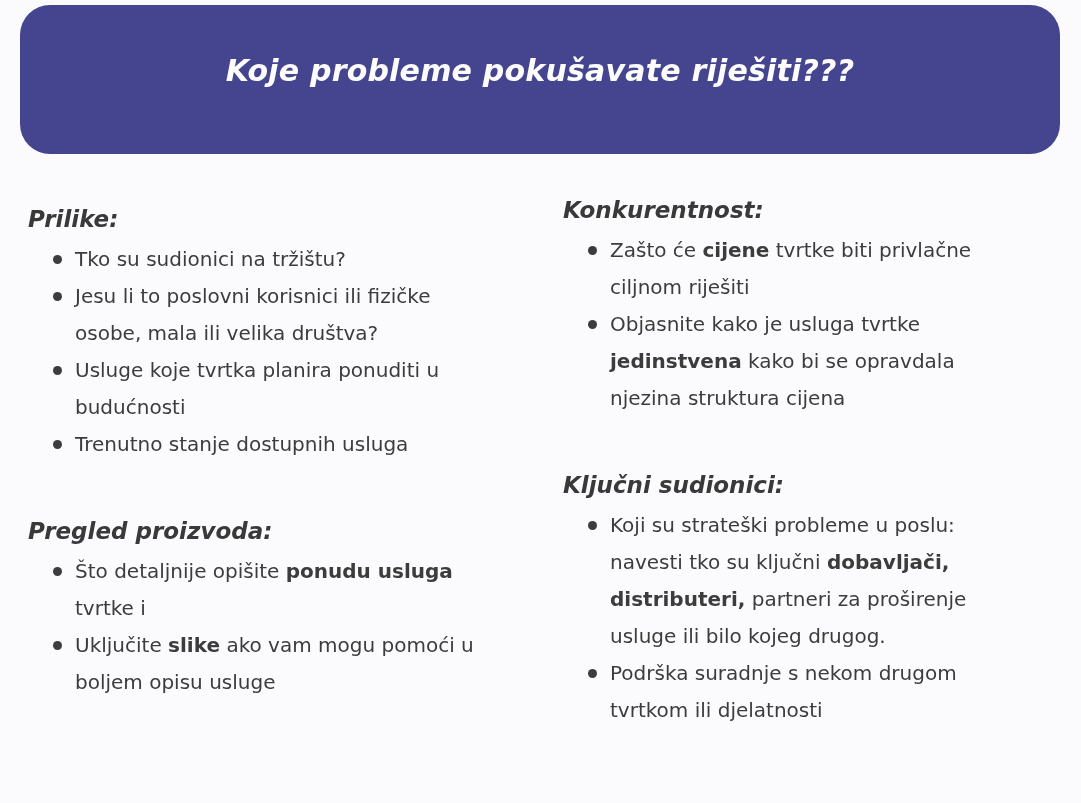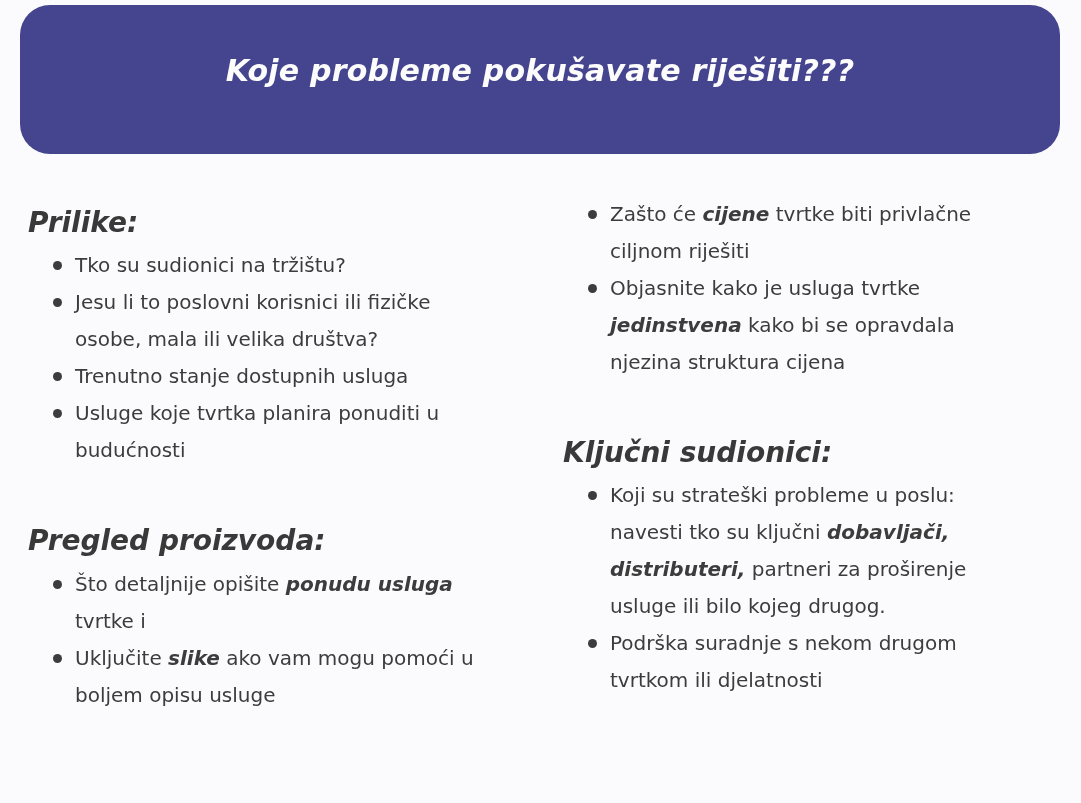--- a/index.html
+++ b/index.html
@@ -54,21 +54,21 @@
   }
   .col-right {
     width: 462px;
     margin-left: 88px;
   }
   .section + .section {
     margin-top: 54px;
   }
   .heading {
     margin: 0 0 6px 0;
-    font-size: 28px;
+    font-size: 23px;
     font-weight: bold;
     font-style: italic;
     line-height: 1.3;
     color: var(--heading-color, #3a3939);
   }
   .bullets {
     list-style: none;
     margin: 0;
     padding: 0;
   }
@@ -83,52 +83,52 @@
     position: absolute;
     left: 25px;
     top: 14px;
     width: 9px;
     height: 9px;
     border-radius: 50%;
     background: currentColor;
   }
   .em {
     font-weight: bold;
-    font-style: italic;
   }
 </style>
 </head>
 <body>
 
 <div class="page">
   <header class="banner">
     <h1 class="banner-title">Koje probleme pokušavate riješiti???</h1>
   </header>
 
   <main class="content">
     <div class="col col-left">
         <section class="section">
           <h2 class="heading">Prilike:</h2>
           <ul class="bullets">
             <li class="item"><span>Tko su sudionici na tržištu?</span></li>
             <li class="item"><span>Jesu li to poslovni korisnici ili fizičke osobe, mala ili velika društva?</span></li>
+            <li class="item"><span>Usluge koje tvrtka planira ponuditi u budućnosti</span></li>
             <li class="item"><span>Trenutno stanje dostupnih usluga</span></li>
-            <li class="item"><span>Usluge koje tvrtka planira ponuditi u budućnosti</span></li>
           </ul>
         </section>
         <section class="section">
           <h2 class="heading">Pregled proizvoda:</h2>
           <ul class="bullets">
             <li class="item"><span>Što detaljnije opišite </span><span class="em">ponudu usluga</span><span> tvrtke i</span></li>
             <li class="item"><span>Uključite </span><span class="em">slike</span><span> ako vam mogu pomoći u boljem opisu usluge</span></li>
           </ul>
         </section>
       </div>
     <div class="col col-right">
         <section class="section">
+          <h2 class="heading">Konkurentnost:</h2>
           <ul class="bullets">
             <li class="item"><span>Zašto će </span><span class="em">cijene</span><span> tvrtke biti privlačne ciljnom riješiti</span></li>
             <li class="item"><span>Objasnite kako je usluga tvrtke </span><span class="em">jedinstvena</span><span> kako bi se opravdala njezina struktura cijena</span></li>
           </ul>
         </section>
         <section class="section">
           <h2 class="heading">Ključni sudionici:</h2>
           <ul class="bullets">
             <li class="item"><span>Koji su strateški probleme u poslu: navesti tko su ključni </span><span class="em">dobavljači, distributeri,</span><span> partneri za proširenje usluge ili bilo kojeg drugog.</span></li>
             <li class="item"><span>Podrška suradnje s nekom drugom tvrtkom ili djelatnosti</span></li>

